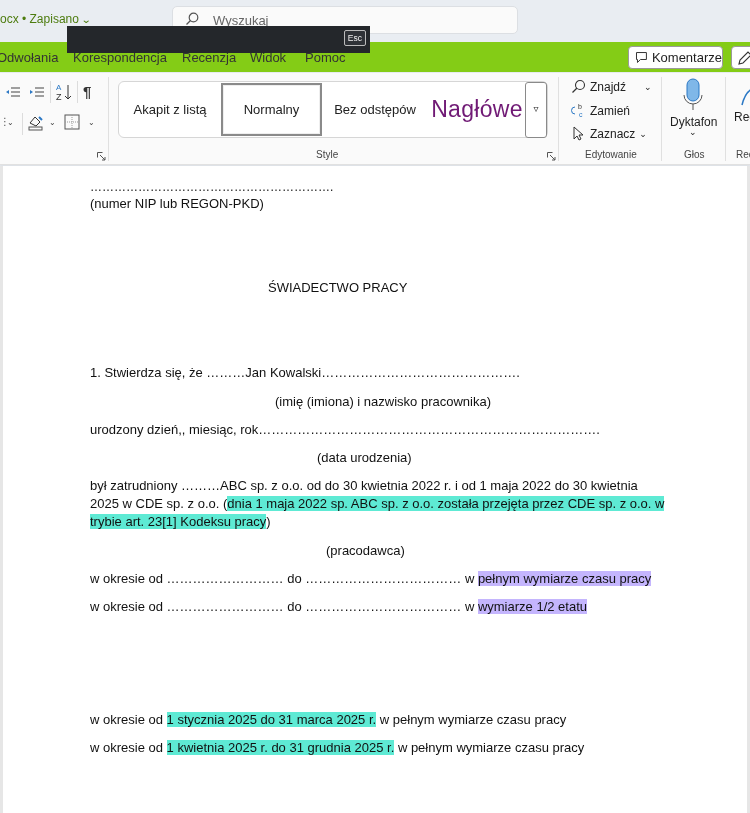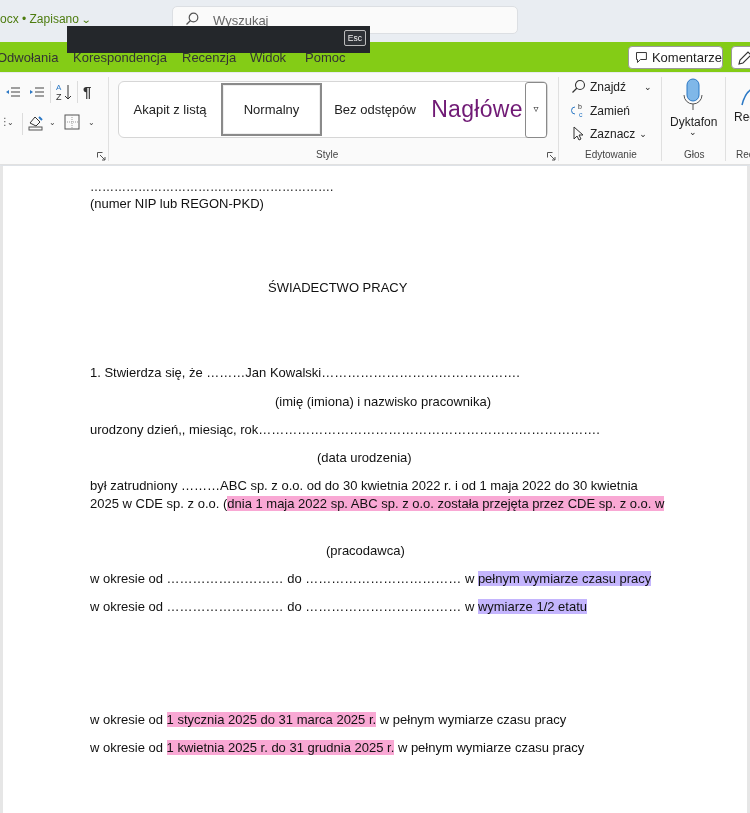--- a/index.html
+++ b/index.html
@@ -38,21 +38,21 @@
   .style-heading { font-size: 23px; color: #701a75; letter-spacing: 0.3px; }
   .gallery-more { position: absolute; left: 525px; top: 82px; width: 22px; height: 56px; border: 1px solid #8a8a8a; border-radius: 3px; background: #fff; font-size: 10px; text-align: center; padding-top: 20px; }
   .group-label { position: absolute; top: 76px; font-size: 10px; color: #444; }
 
   .edit-row { position: absolute; left: 571px; font-size: 12px; color: #222; display: flex; align-items: center; gap: 4px; white-space: nowrap; }
 
   
   .doc-area { position: absolute; left: 0; top: 166px; width: 750px; height: 647px; background: #e6e6e6; }
   .page { position: absolute; left: 3px; top: 0; width: 744px; height: 647px; background: #fff; }
   .line { position: absolute; font-size: 13px; color: #111; white-space: nowrap; line-height: 18px; }
-  .hl-y { background: #f9a8d4; }
+  .hl-y { background: #5eead4; }
   .hl-c { background: #c4b5fd; }
   .bold { font-weight: normal; }
 </style>
 </head>
 <body>
 
 <div class="titlebar">
   <div class="doc-title">
     <span>ocx • Zapisano</span><span class="chev">⌄</span>
   </div>
@@ -203,20 +203,23 @@
 
     <div class="line" style="left:87px;top:198px">1. Stwierdza się, że ………Jan Kowalski……………………………………….</div>
     <div class="line" style="left:272px;top:227px">(imię (imiona) i nazwisko pracownika)</div>
     <div class="line" style="left:87px;top:255px">urodzony dzień,, miesiąc, rok…………………………………………………………………….</div>
     <div class="line" style="left:314px;top:283px">(data urodzenia)</div>
 
     <div class="line" style="left:87px;top:311px">był zatrudniony ………ABC sp. z o.o. od  do 30 kwietnia 2022 r. i od 1 maja 2022 do 30 kwietnia</div>
     <div class="line" style="left:87px;top:329px">
       <span>2025 w CDE sp. z o.o. (</span><span class="hl-y">dnia 1 maja 2022 sp. ABC sp. z o.o. została przejęta przez CDE sp. z o.o. w</span>
     </div>
+    <div class="line" style="left:87px;top:347px">
+      <span class="hl-y">trybie art. 23[1] Kodeksu pracy</span><span>)</span>
+    </div>
     <div class="line" style="left:323px;top:376px">(pracodawca)</div>
 
     <div class="line" style="left:87px;top:404px">
       <span>w okresie od ……………………… do ……………………………… w </span><span class="hl-c">pełnym wymiarze czasu pracy</span>
     </div>
     <div class="line" style="left:87px;top:432px">
       <span>w okresie od ……………………… do ……………………………… w </span><span class="hl-c">wymiarze 1/2 etatu</span>
     </div>
 
     <div class="line" style="left:87px;top:545px">

